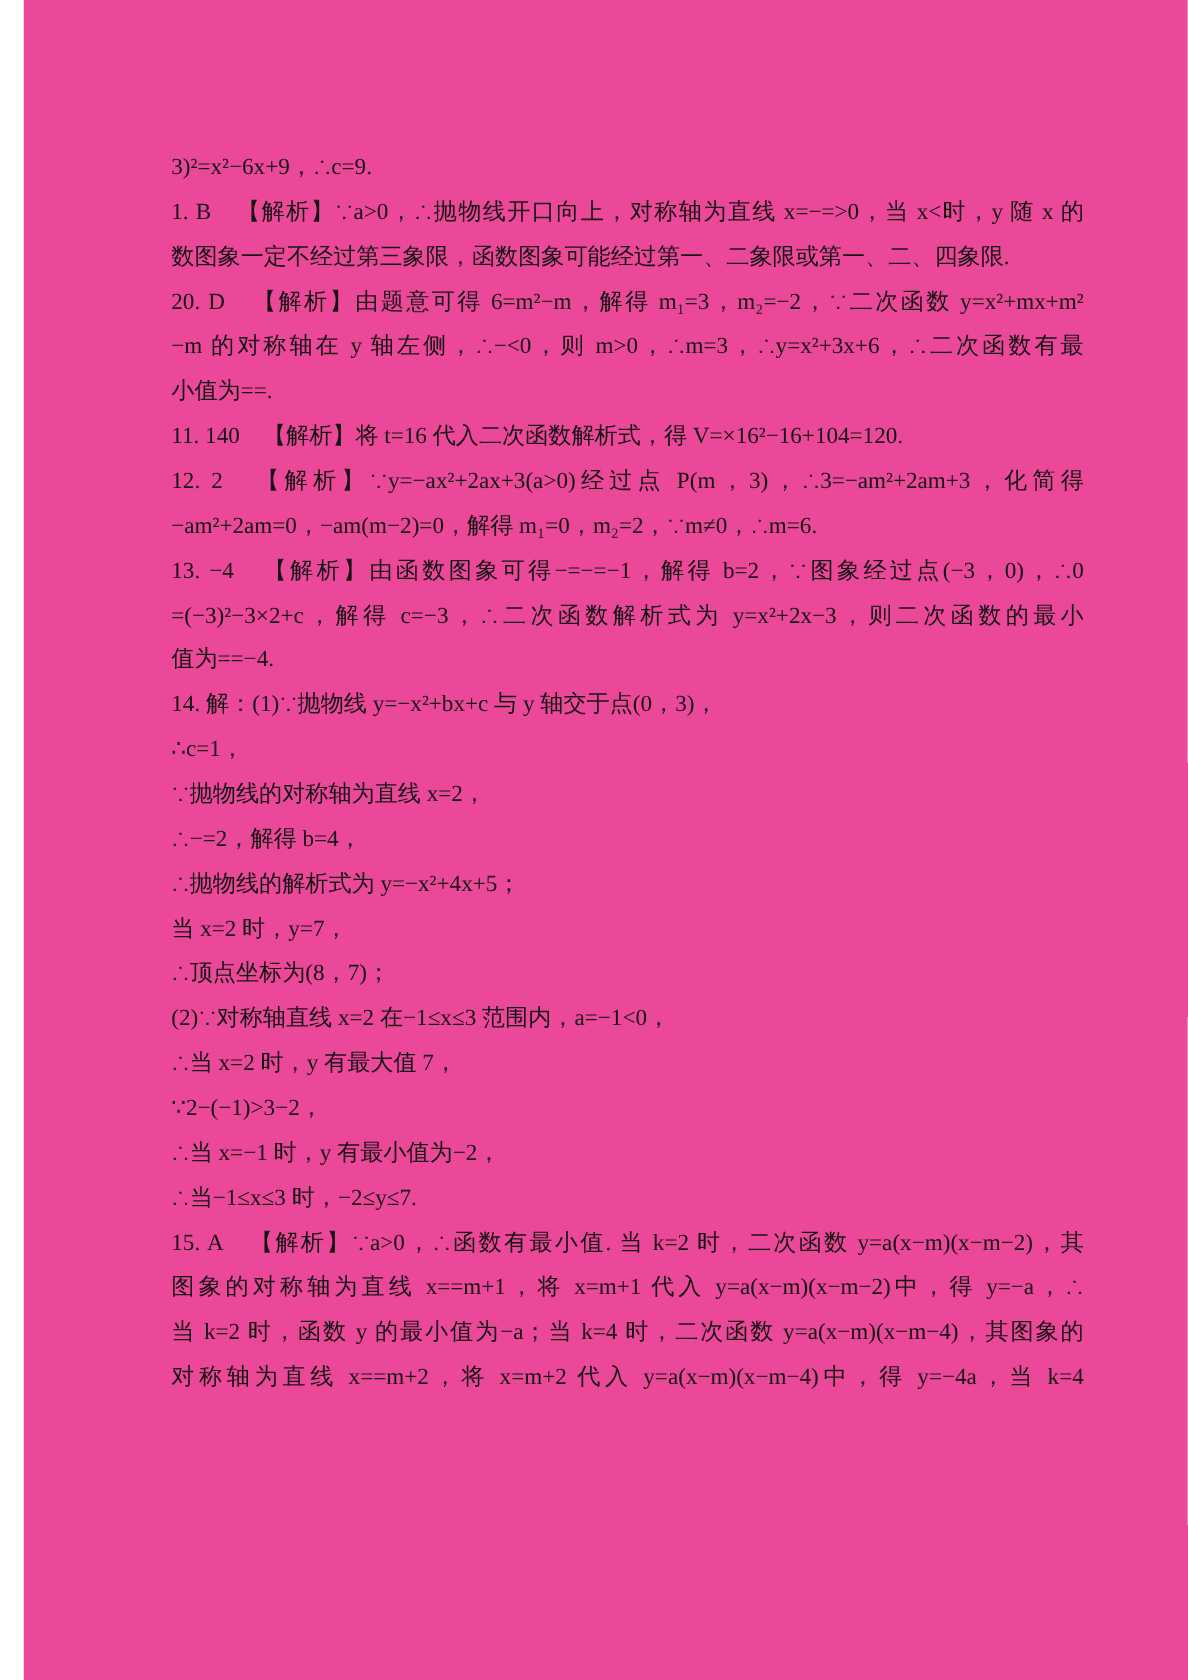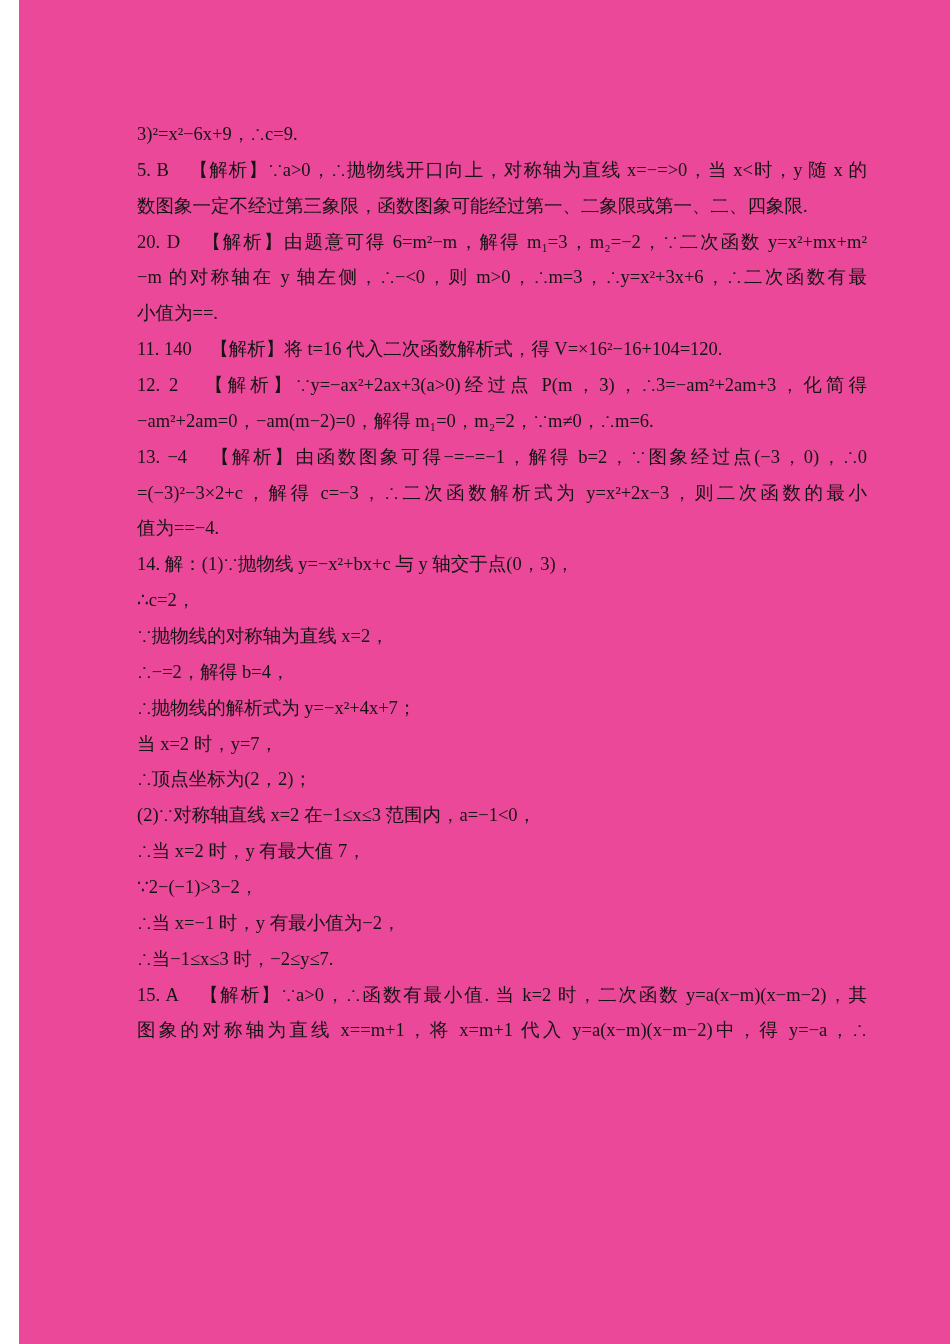--- a/index.html
+++ b/index.html
@@ -36,39 +36,41 @@
   .seg.bold {
     font-weight: normal;
   }
 </style>
 </head>
 <body>
 
 <div class="page">
   <div class="doc" id="doc">
       <div class="line"><span class="seg">3)²=x²−6x+9，∴c=9.</span></div>
-      <div class="line j"><span class="seg">5. B　</span><span class="seg bold">【解析】</span><span class="seg">∵a&gt;0，∴抛物线开口向上，对称轴为直线 x=−=&gt;0，当 x&lt;时，y 随 x 的</span></div>
+      <div class="line j"><span class="seg">1. B　</span><span class="seg bold">【解析】</span><span class="seg">∵a&gt;0，∴抛物线开口向上，对称轴为直线 x=−=&gt;0，当 x&lt;时，y 随 x 的</span></div>
       <div class="line"><span class="seg">数图象一定不经过第三象限，函数图象可能经过第一、二象限或第一、二、四象限.</span></div>
       <div class="line j"><span class="seg">20. D　</span><span class="seg bold">【解析】</span><span class="seg">由题意可得 6=m²−m，解得 m₁=3，m₂=−2，∵二次函数 y=x²+mx+m²</span></div>
       <div class="line j"><span class="seg">−m 的对称轴在 y 轴左侧，∴−&lt;0，则 m&gt;0，∴m=3，∴y=x²+3x+6，∴二次函数有最</span></div>
       <div class="line"><span class="seg">小值为==.</span></div>
       <div class="line"><span class="seg">11. 140　</span><span class="seg bold">【解析】</span><span class="seg">将 t=16 代入二次函数解析式，得 V=×16²−16+104=120.</span></div>
       <div class="line j"><span class="seg">12. 2　</span><span class="seg bold">【解析】</span><span class="seg">∵y=−ax²+2ax+3(a&gt;0)经过点 P(m，3)，∴3=−am²+2am+3，化简得</span></div>
       <div class="line"><span class="seg">−am²+2am=0，−am(m−2)=0，解得 m₁=0，m₂=2，∵m≠0，∴m=6.</span></div>
       <div class="line j"><span class="seg">13. −4　</span><span class="seg bold">【解析】</span><span class="seg">由函数图象可得−=−=−1，解得 b=2，∵图象经过点(−3，0)，∴0</span></div>
       <div class="line j"><span class="seg">=(−3)²−3×2+c，解得 c=−3，∴二次函数解析式为 y=x²+2x−3，则二次函数的最小</span></div>
       <div class="line"><span class="seg">值为==−4.</span></div>
       <div class="line"><span class="seg">14. </span><span class="seg bold">解：</span><span class="seg">(1)∵抛物线 y=−x²+bx+c 与 y 轴交于点(0，3)，</span></div>
-      <div class="line"><span class="seg">∴c=2，</span></div>
+      <div class="line"><span class="seg">∴c=1，</span></div>
       <div class="line"><span class="seg">∵抛物线的对称轴为直线 x=2，</span></div>
       <div class="line"><span class="seg">∴−=2，解得 b=4，</span></div>
-      <div class="line"><span class="seg">∴抛物线的解析式为 y=−x²+4x+7；</span></div>
+      <div class="line"><span class="seg">∴抛物线的解析式为 y=−x²+4x+5；</span></div>
       <div class="line"><span class="seg">当 x=2 时，y=7，</span></div>
-      <div class="line"><span class="seg">∴顶点坐标为(2，2)；</span></div>
+      <div class="line"><span class="seg">∴顶点坐标为(8，7)；</span></div>
       <div class="line"><span class="seg">(2)∵对称轴直线 x=2 在−1≤x≤3 范围内，a=−1&lt;0，</span></div>
       <div class="line"><span class="seg">∴当 x=2 时，y 有最大值 7，</span></div>
       <div class="line"><span class="seg">∵2−(−1)&gt;3−2，</span></div>
       <div class="line"><span class="seg">∴当 x=−1 时，y 有最小值为−2，</span></div>
       <div class="line"><span class="seg">∴当−1≤x≤3 时，−2≤y≤7.</span></div>
       <div class="line j"><span class="seg">15. A　</span><span class="seg bold">【解析】</span><span class="seg">∵a&gt;0，∴函数有最小值. 当 k=2 时，二次函数 y=a(x−m)(x−m−2)，其</span></div>
       <div class="line j"><span class="seg">图象的对称轴为直线 x==m+1，将 x=m+1 代入 y=a(x−m)(x−m−2)中，得 y=−a，∴</span></div>
+      <div class="line j"><span class="seg">当 k=2 时，函数 y 的最小值为−a；当 k=4 时，二次函数 y=a(x−m)(x−m−4)，其图象的</span></div>
+      <div class="line j"><span class="seg">对称轴为直线 x==m+2，将 x=m+2 代入 y=a(x−m)(x−m−4)中，得 y=−4a，当 k=4</span></div>
     </div>
 </div>
 
 </body></html>

